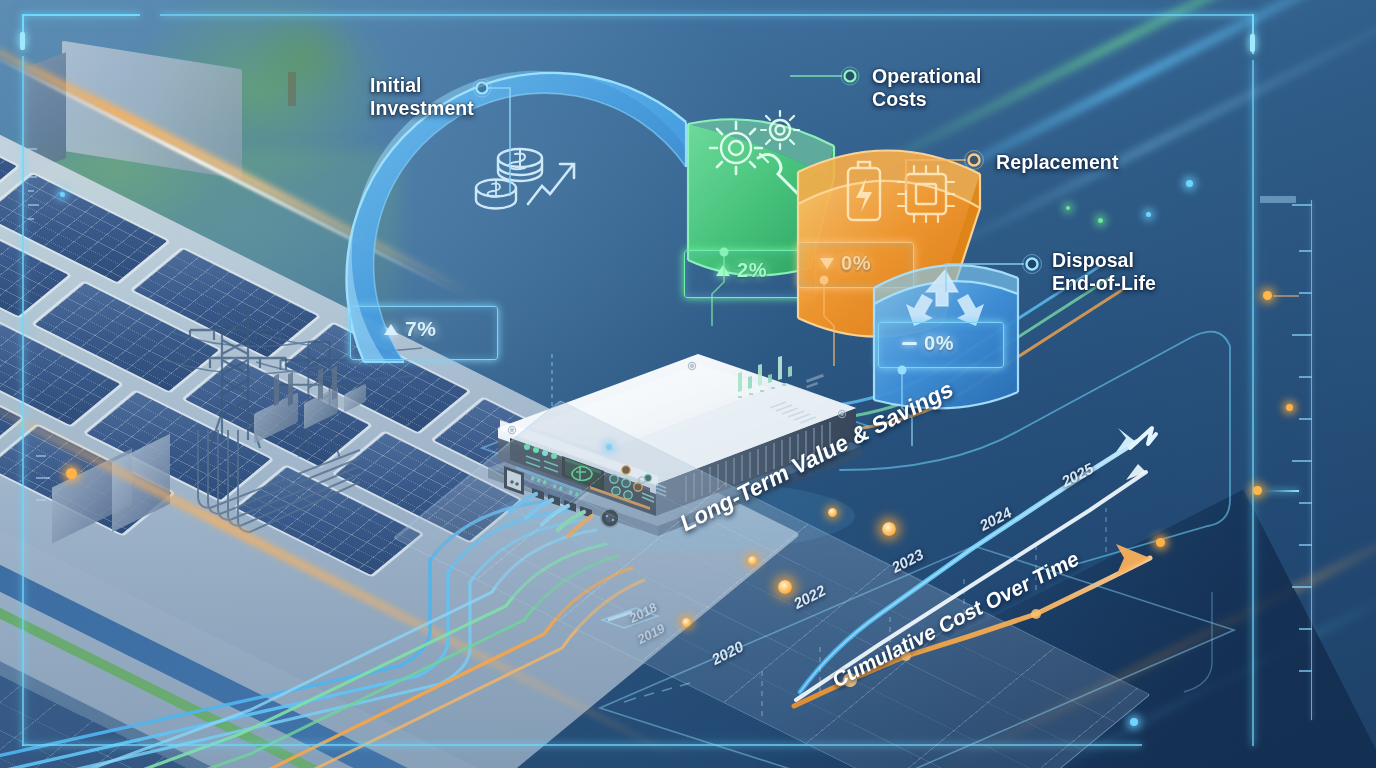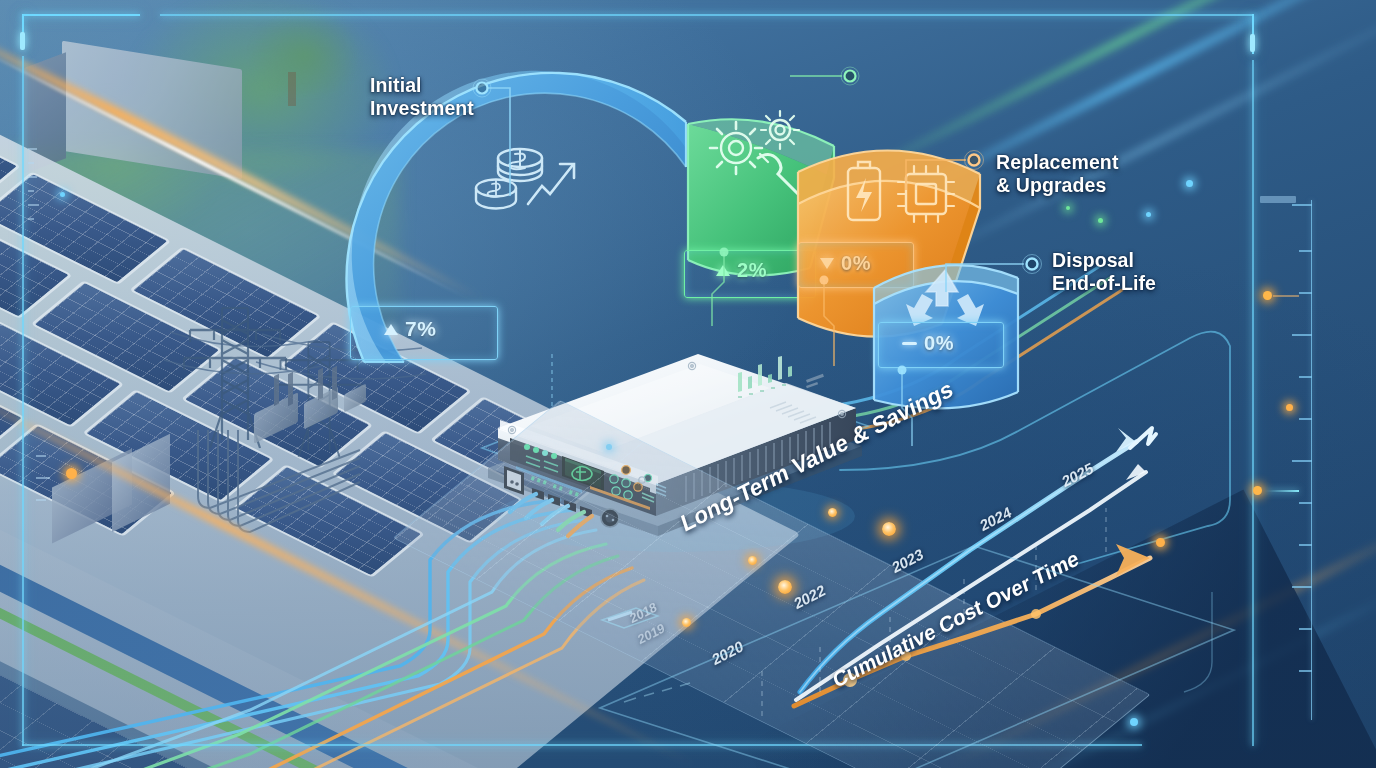--- a/index.html
+++ b/index.html
@@ -632,37 +632,40 @@
     <div>Investment</div>
   </div>
   <svg style="position:absolute; left:474px; top:76px;" width="70" height="130">
     <g fill="none" stroke="#8fd6f8" stroke-width="1.6" opacity=".9">
       <path d="M12 12 L36 12 L36 120"></path>
     </g>
     <circle cx="8" cy="12" r="5.5" fill="rgba(10,40,70,.4)" stroke="#9fe4ff" stroke-width="2.2"></circle>
     <circle cx="8" cy="12" r="9" fill="none" stroke="#9fe4ff" stroke-width="1" opacity=".4"></circle>
   </svg>
 
+  <div class="seg-lbl" style="left:872px; top:65px; width:180px;">
+    <div>Operational</div>
+    <div>Costs</div>
+  </div>
   <svg style="position:absolute; left:790px; top:62px;" width="90" height="40">
     <g fill="none" stroke="#7fe8a8" stroke-width="1.6" opacity=".9">
       <path d="M0 14 L52 14"></path>
     </g>
     <circle cx="60" cy="14" r="5.5" fill="rgba(10,50,35,.4)" stroke="#8ff5bb" stroke-width="2.2"></circle>
     <circle cx="60" cy="14" r="9" fill="none" stroke="#8ff5bb" stroke-width="1" opacity=".4"></circle>
   </svg>
   <svg style="position:absolute; left:710px; top:248px;" width="90" height="80">
     <g fill="none" stroke="#7fe8a8" stroke-width="1.6" opacity=".75">
       <path d="M14 4 L14 34 L2 46 L2 78"></path>
     </g>
     <circle cx="14" cy="4" r="4.5" fill="#8ff5bb" opacity=".9"></circle>
   </svg>
 
   <div class="seg-lbl" style="left:996px; top:151px; width:200px;">
     <div>Replacement</div>
-    <div>&amp; Upgrades</div>
   </div>
   <svg style="position:absolute; left:900px; top:140px;" width="110" height="60">
     <g fill="none" stroke="#f9b866" stroke-width="1.6" opacity=".9">
       <path d="M6 50 L6 20 L66 20"></path>
     </g>
     <circle cx="74" cy="20" r="5.5" fill="rgba(70,40,10,.35)" stroke="#ffc987" stroke-width="2.4"></circle>
     <circle cx="74" cy="20" r="9.5" fill="none" stroke="#ffc987" stroke-width="1" opacity=".45"></circle>
   </svg>
   <svg style="position:absolute; left:812px; top:278px;" width="70" height="90">
     <g fill="none" stroke="#f9b866" stroke-width="1.6" opacity=".75">

